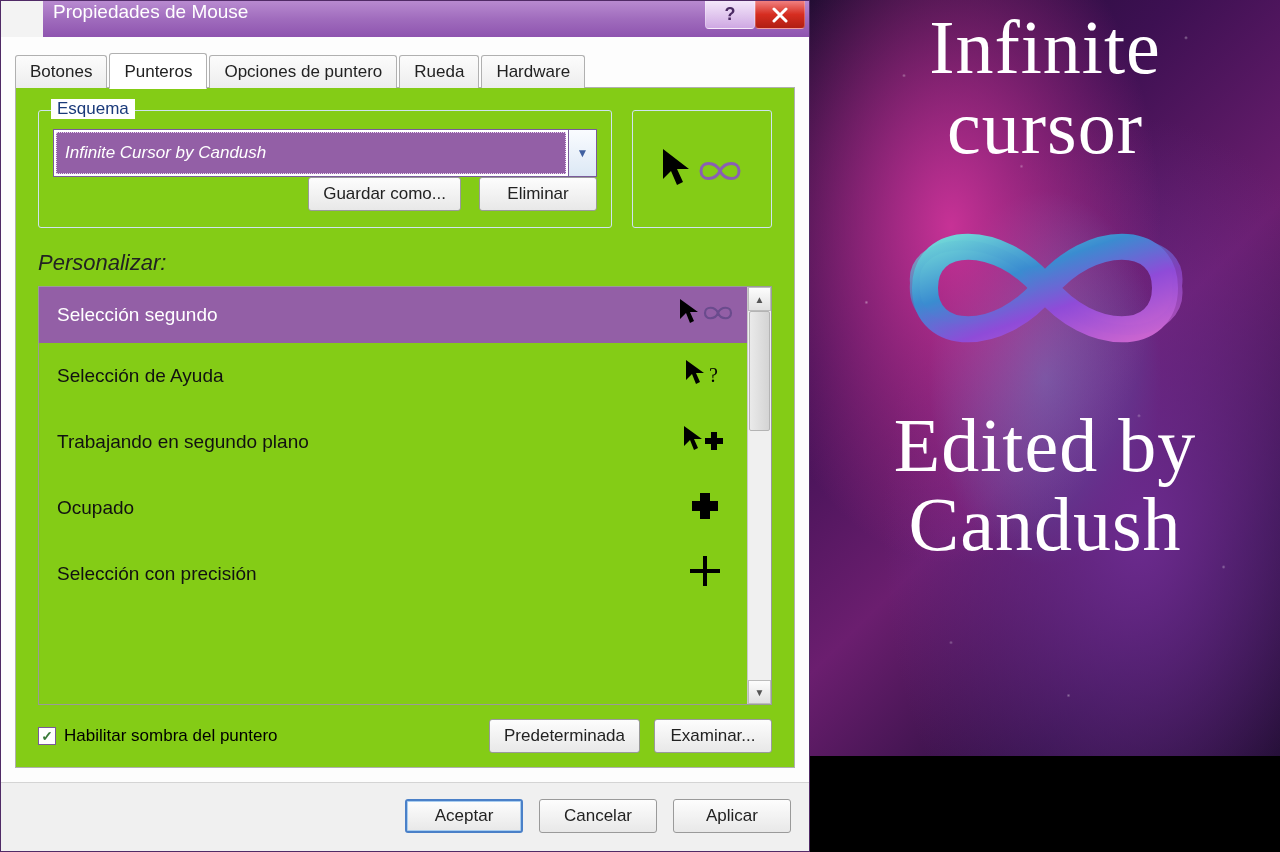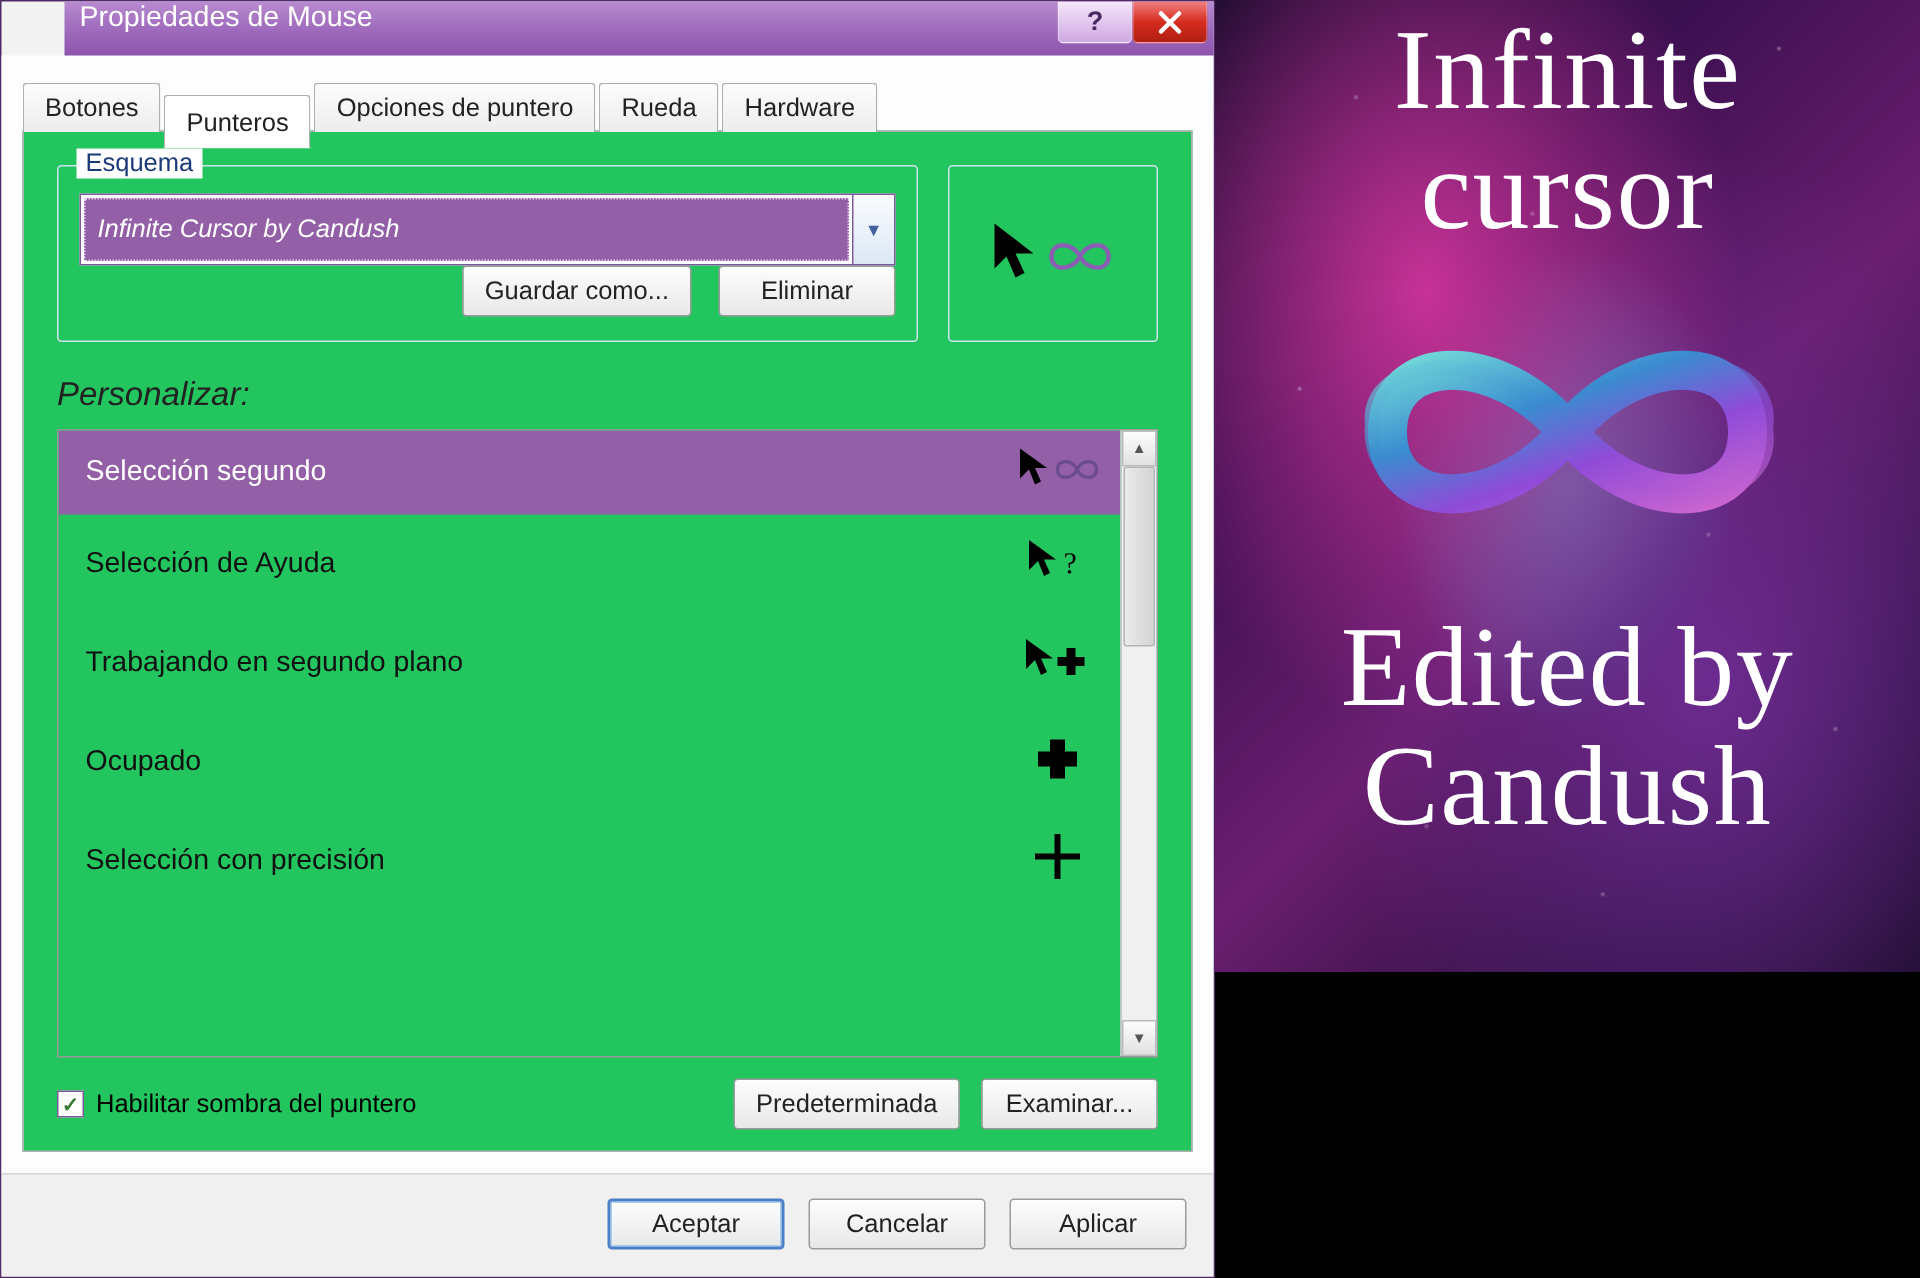--- a/index.html
+++ b/index.html
@@ -10,21 +10,21 @@
     height: 852px;
     font-family: "Segoe UI", Tahoma, sans-serif;
     background: #000;
     position: relative;
     overflow: hidden;
   }
   
   .galaxy-panel {
     position: absolute;
     right: 0; top: 0;
-    width: 470px; height: 648px;
+    width: 470px; height: 756px;
     background:
       radial-gradient(circle at 20% 10%, rgba(255,255,255,0.35) 0, rgba(255,255,255,0) 2px),
       radial-gradient(circle at 80% 5%, rgba(255,255,255,0.4) 0, rgba(255,255,255,0) 2px),
       radial-gradient(circle at 45% 22%, rgba(255,255,255,0.3) 0, rgba(255,255,255,0) 2px),
       radial-gradient(circle at 12% 40%, rgba(255,255,255,0.4) 0, rgba(255,255,255,0) 2px),
       radial-gradient(circle at 70% 55%, rgba(255,255,255,0.3) 0, rgba(255,255,255,0) 2px),
       radial-gradient(circle at 88% 75%, rgba(255,255,255,0.35) 0, rgba(255,255,255,0) 2px),
       radial-gradient(circle at 30% 85%, rgba(255,255,255,0.3) 0, rgba(255,255,255,0) 2px),
       radial-gradient(circle at 55% 92%, rgba(255,255,255,0.35) 0, rgba(255,255,255,0) 2px),
       radial-gradient(ellipse at 30% 30%, #c73296 0%, rgba(40,10,60,0) 45%),
@@ -112,26 +112,26 @@
     color: #222;
     margin-right: 2px;
     position: relative;
     top: 1px;
     border-radius: 3px 3px 0 0;
   }
   .tab.active {
     background: #fff;
     border-bottom: 1px solid #fff;
     font-weight: normal;
-    top: 12px;
+    top: 2px;
     padding-top: 8px;
   }
   .tabbody {
     border: 1px solid #b0b0b0;
-    background: #22c55e;
+    background: #84cc16;
     flex: 1;
     padding: 22px 22px 14px 22px;
     display: flex;
     flex-direction: column;
     position: relative;
   }
 
   
   .group {
     border: 1px solid #cfe3f0;

